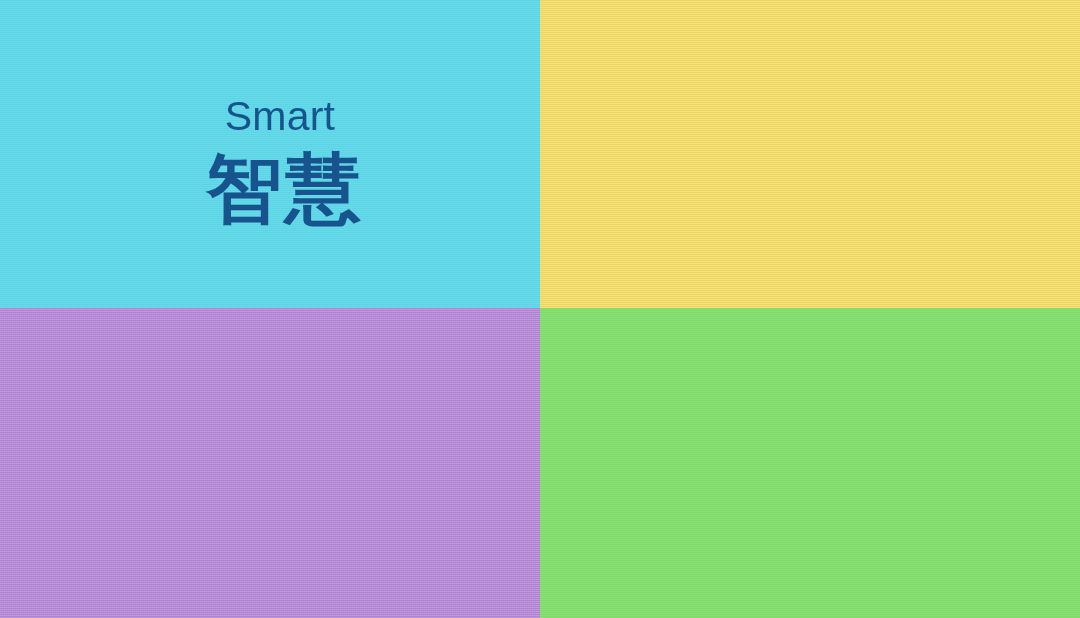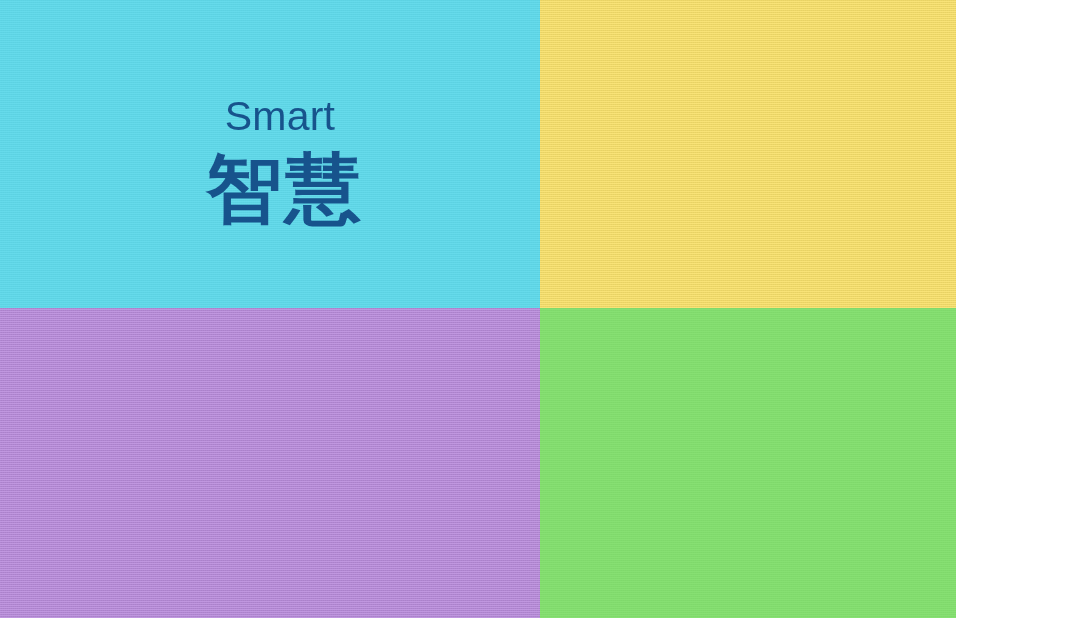--- a/index.html
+++ b/index.html
@@ -3,21 +3,21 @@
 <meta charset="utf-8">
 <title>Brand Values Quadrants</title>
 <style>
   html, body {
     margin: 0;
     padding: 0;
     background: #ffffff;
   }
   #canvas {
     position: relative;
-    width: 956px;
+    width: 1080px;
     height: 618px;
     overflow: hidden;
     font-family: "Liberation Sans", "DejaVu Sans", sans-serif;
   }
   .grid {
     position: absolute;
     inset: 0;
     display: grid;
     grid-template-columns: 540px 540px;
     grid-template-rows: 308px 310px;

